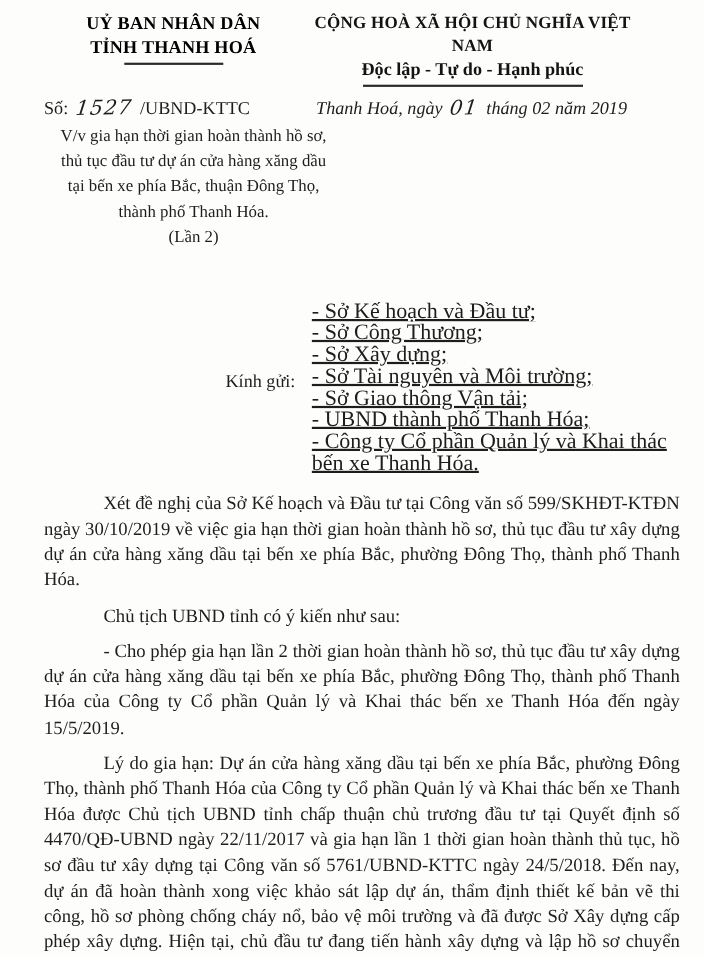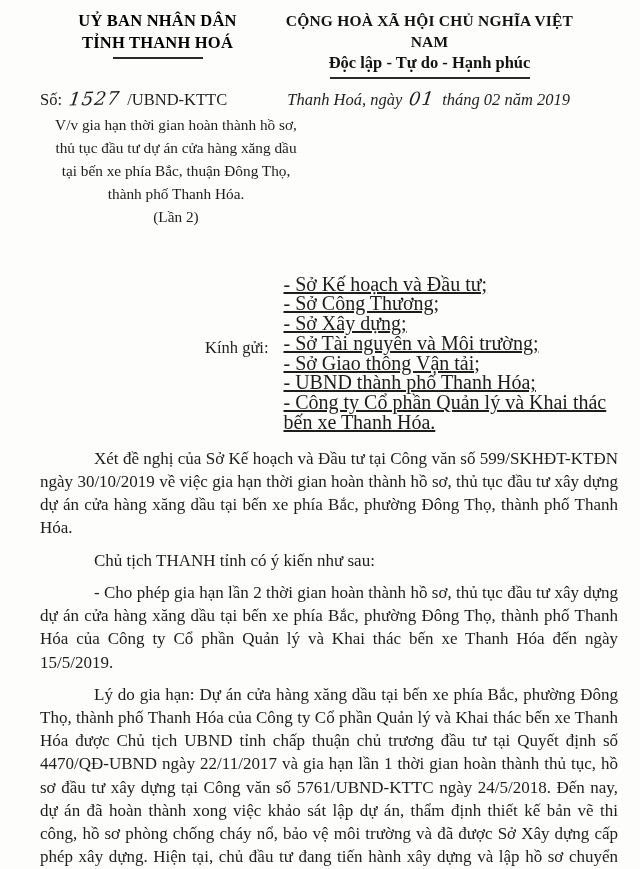--- a/index.html
+++ b/index.html
@@ -162,18 +162,18 @@
       <div>- Sở Xây dựng;</div>
       <div>- Sở Tài nguyên và Môi trường;</div>
       <div>- Sở Giao thông Vận tải;</div>
       <div>- UBND thành phố Thanh Hóa;</div>
       <div>- Công ty Cổ phần Quản lý và Khai thác bến xe Thanh Hóa.</div>
     </div>
   </div>
 
   <div class="body-text">
     <p>Xét đề nghị của Sở Kế hoạch và Đầu tư tại Công văn số 599/SKHĐT-KTĐN ngày 30/10/2019 về việc gia hạn thời gian hoàn thành hồ sơ, thủ tục đầu tư xây dựng dự án cửa hàng xăng dầu tại bến xe phía Bắc, phường Đông Thọ, thành phố Thanh Hóa.</p>
-    <p>Chủ tịch THANH tỉnh có ý kiến như sau:</p>
+    <p>Chủ tịch UBND tỉnh có ý kiến như sau:</p>
     <p>- Cho phép gia hạn lần 2 thời gian hoàn thành hồ sơ, thủ tục đầu tư xây dựng dự án cửa hàng xăng dầu tại bến xe phía Bắc, phường Đông Thọ, thành phố Thanh Hóa của Công ty Cổ phần Quản lý và Khai thác bến xe Thanh Hóa đến ngày 15/5/2019.</p>
     <p>Lý do gia hạn: Dự án cửa hàng xăng dầu tại bến xe phía Bắc, phường Đông Thọ, thành phố Thanh Hóa của Công ty Cổ phần Quản lý và Khai thác bến xe Thanh Hóa được Chủ tịch UBND tỉnh chấp thuận chủ trương đầu tư tại Quyết định số 4470/QĐ-UBND ngày 22/11/2017 và gia hạn lần 1 thời gian hoàn thành thủ tục, hồ sơ đầu tư xây dựng tại Công văn số 5761/UBND-KTTC ngày 24/5/2018. Đến nay, dự án đã hoàn thành xong việc khảo sát lập dự án, thẩm định thiết kế bản vẽ thi công, hồ sơ phòng chống cháy nổ, bảo vệ môi trường và đã được Sở Xây dựng cấp phép xây dựng. Hiện tại, chủ đầu tư đang tiến hành xây dựng và lập hồ sơ chuyển đổi mục đích sử dụng đất. Tuy</p>
   </div>
 
 </div>
 
 </body></html>

